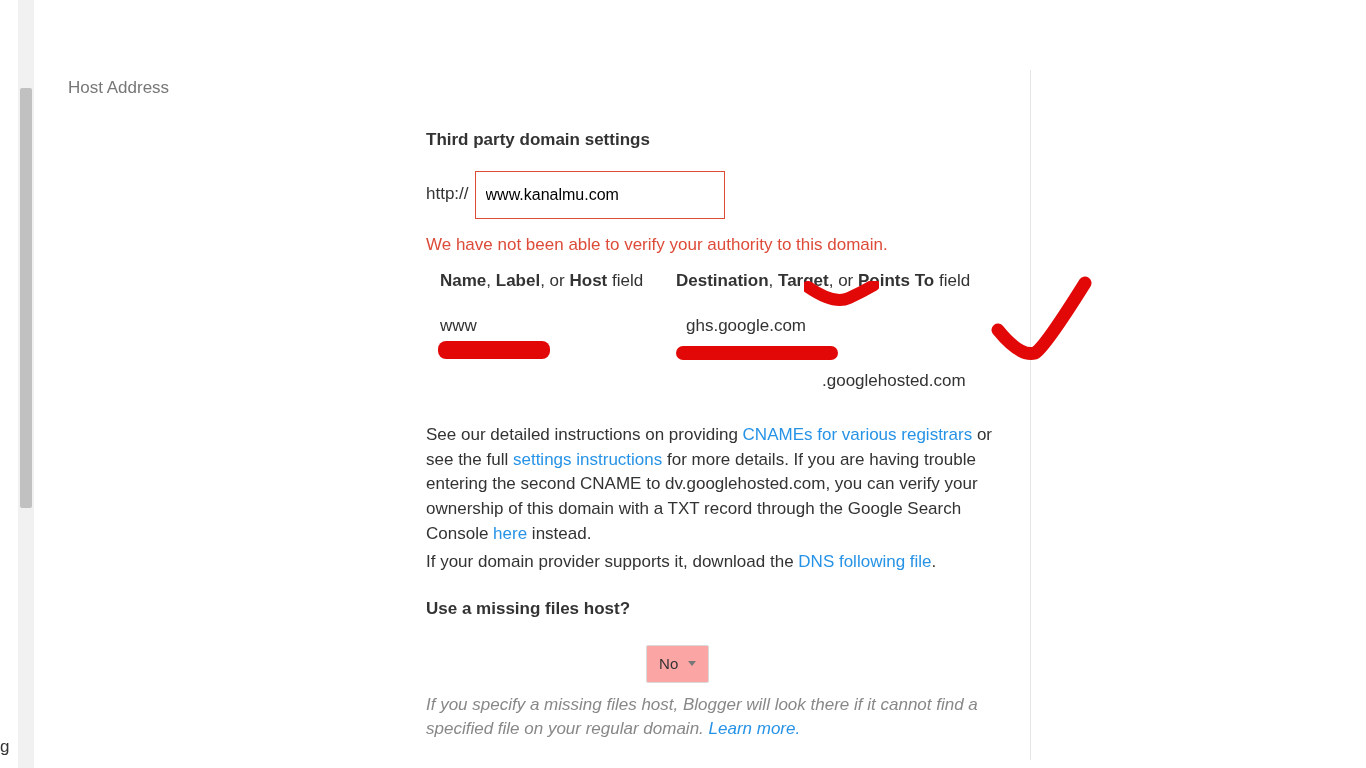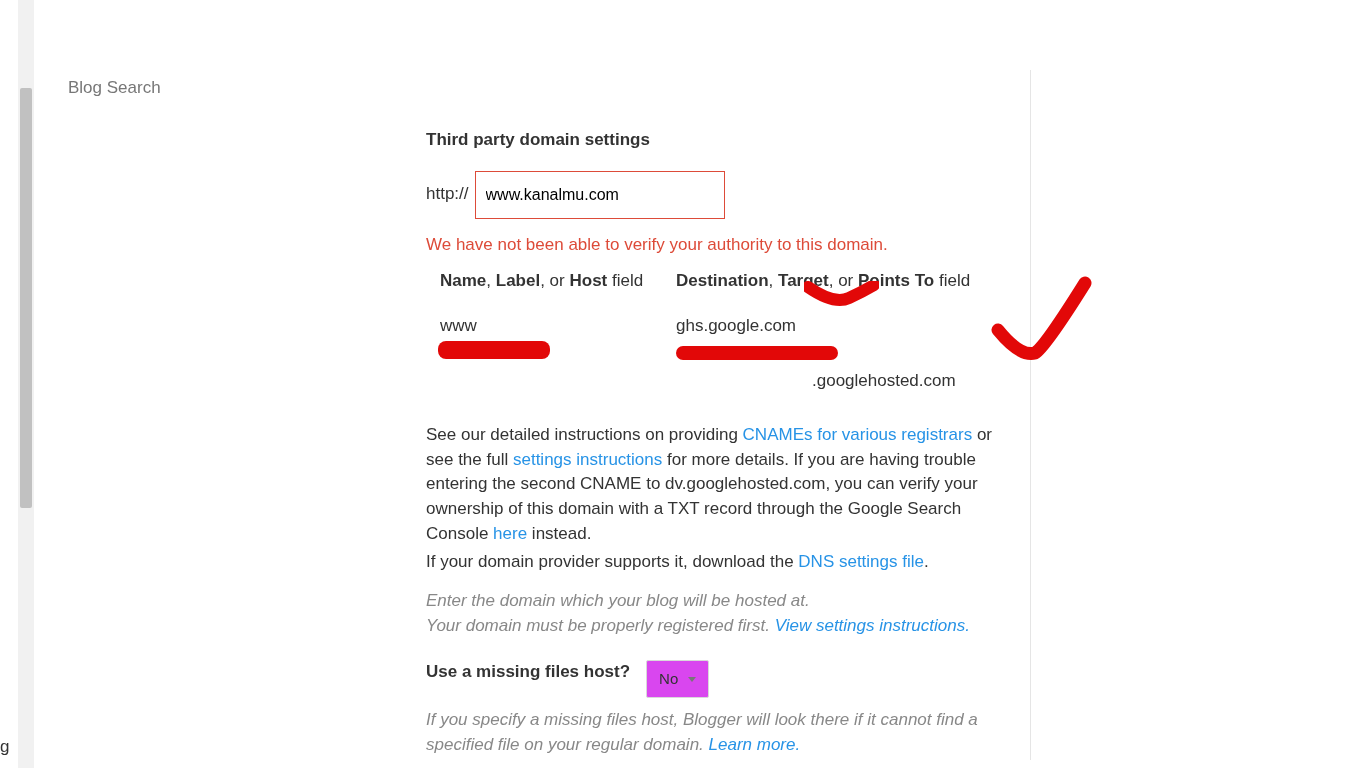--- a/index.html
+++ b/index.html
@@ -101,20 +101,21 @@
     margin-bottom: 20px;
     font-size: 17px;
     align-items: flex-end;
   }
   .col-left { width: 236px; }
   .col-right { width: 320px; }
   .cname-row {
     display: flex;
     font-size: 17px;
     margin-bottom: 30px;
+    justify-content: space-between;
   }
   .para {
     font-size: 17px;
     margin-bottom: 4px;
   }
   a, .link {
     color: #2793e6;
     text-decoration: none;
     cursor: pointer;
   }
@@ -134,28 +135,29 @@
     margin-top: 22px;
     margin-bottom: 10px;
   }
   .missing-label {
     font-weight: bold;
     font-size: 17px;
   }
   .dropdown {
     margin-left: 16px;
     border: 1px solid #d9d9d9;
-    background: #d946ef;
+    background: #fca5a5;
     padding: 7px 12px;
     display: inline-flex;
     align-items: center;
     gap: 10px;
     font-size: 15px;
     cursor: pointer;
     border-radius: 2px;
+    margin-top: 48px;
   }
   .caret {
     width: 0; height: 0;
     border-left: 4px solid transparent;
     border-right: 4px solid transparent;
     border-top: 5px solid #777;
   }
   .help2 {
     font-style: italic;
     color: #888;
@@ -174,21 +176,21 @@
   }
   b { font-weight: bold; }
 </style>
 </head>
 <body>
 
 <div class="scrollbar">
   <div class="scroll-thumb"></div>
 </div>
 
-<div class="sidebar-label">Blog Search</div>
+<div class="sidebar-label">Host Address</div>
 
 <div class="cut-letter">g</div>
 
 <div class="panel"></div>
 
 <div class="content">
 
   <div class="heading">Third party domain settings</div>
 
   <div class="url-row">
@@ -218,29 +220,23 @@
       <div class="col-left"></div>
       <div class="col-right"><span style="visibility:hidden">xxxxxxxxxxxxxxxx</span><span>.googlehosted.com</span></div>
     </div>
   </div>
 
   <div class="para">
     <span>See our detailed instructions on providing </span><a class="link">CNAMEs for various registrars</a><span> or see the full </span><a class="link">settings instructions</a><span> for more details. If you are having trouble entering the second CNAME to dv.googlehosted.com, you can verify your ownership of this domain with a TXT record through the Google Search Console </span><a class="link">here</a><span> instead.</span>
   </div>
 
   <div class="para">
-    <span>If your domain provider supports it, download the </span><a class="link">DNS settings file</a><span>.</span>
-  </div>
-
-  <div class="help1">
-    <div>Enter the domain which your blog will be hosted at.</div>
-    <div>
-      <span>Your domain must be properly registered first. </span><a class="link-italic">View settings instructions.</a>
-    </div>
-  </div>
+    <span>If your domain provider supports it, download the </span><a class="link">DNS following file</a><span>.</span>
+  </div>
+
 
   <div class="missing-row">
     <span class="missing-label">Use a missing files host?</span>
     <div class="dropdown">
       <span>No</span>
       <span class="caret"></span>
     </div>
   </div>
 
   <div class="help2">

